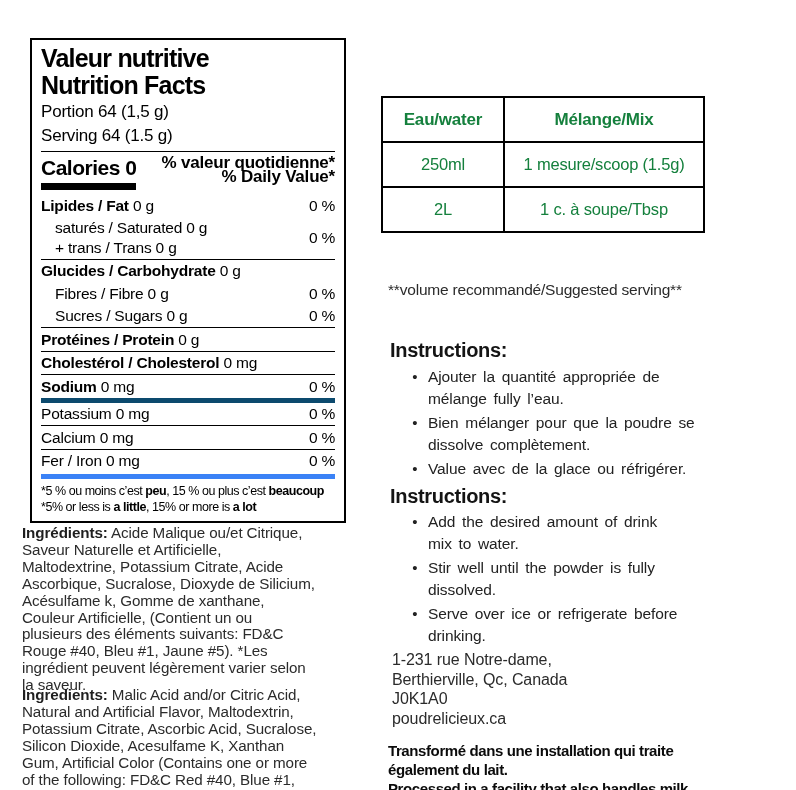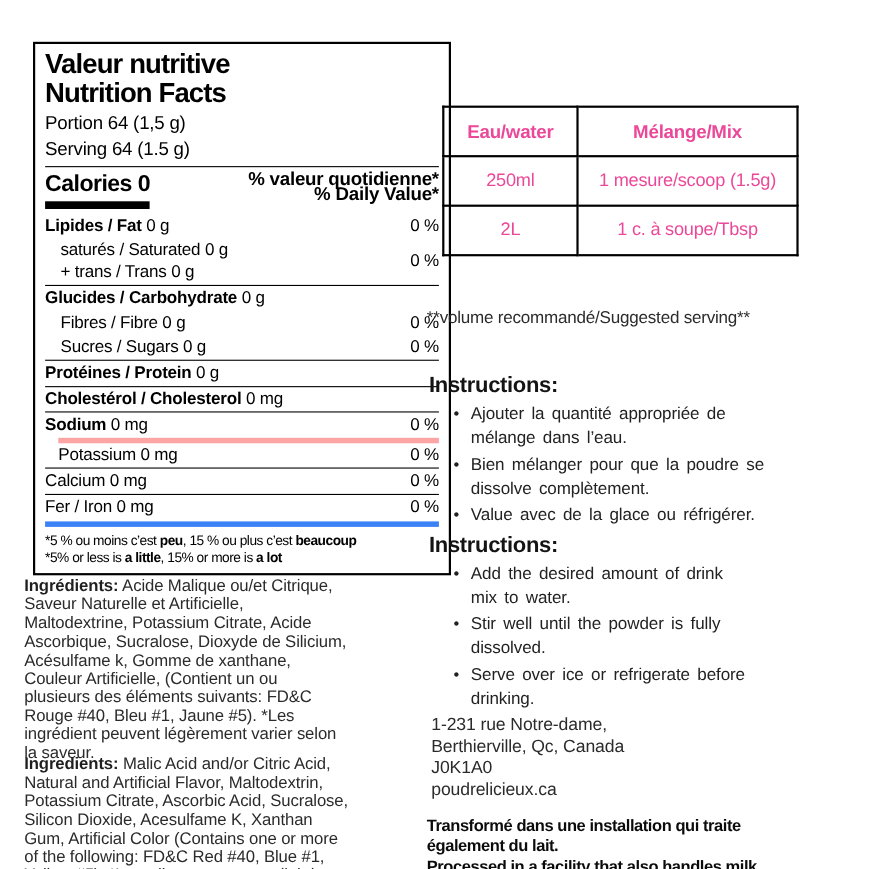--- a/index.html
+++ b/index.html
@@ -1,50 +1,50 @@
 <!DOCTYPE html>
 <html><head>
 <meta charset="utf-8">
 <style>
   html,body{margin:0;padding:0;}
   body{background:#fff;}
   #page{position:relative;width:796px;height:790px;overflow:hidden;background:#ffffff;
         font-family:"Liberation Sans", sans-serif;}
 
   
-  .nf-box{position:absolute;left:30px;top:38px;width:380px;box-sizing:border-box;
+  .nf-box{position:absolute;left:30px;top:38px;width:316px;box-sizing:border-box;
           border:2px solid #000;padding:5px 9px 6px 9px;color:#000;letter-spacing:-0.2px;}
   .nf-title{font-size:25px;line-height:27px;font-weight:bold;letter-spacing:-0.8px;}
   .nf-serving{font-size:17px;line-height:22px;margin-top:2px;}
   .rule-thin{border:none;border-top:1.5px solid #000;margin:4px 0 2px 0;}
   .nf-cal-row{display:flex;justify-content:space-between;align-items:flex-start;padding:2px 0 4px 0;}
   .nf-cal{font-size:21px;font-weight:bold;display:inline-block;border-bottom:7px solid #000;
           padding-bottom:3px;letter-spacing:-0.5px;}
   .nf-dv{text-align:right;font-size:17px;line-height:13.5px;font-weight:bold;letter-spacing:-0.2px;}
   .nf-row{display:flex;justify-content:space-between;align-items:center;
           font-size:15.5px;line-height:19.5px;padding:1.5px 0;gap:45px;}
   .nf-row .lbl b{font-weight:bold;}
   .nf-row.sub .lbl{padding-left:14px;}
   .nf-row .val{white-space:nowrap;padding-left:6px;}
   .r-thin{border-top:1.5px solid #000;}
-  .r-thick{border-top:5px solid #fca5a5;margin-left:12px;}
+  .r-thick{border-top:5px solid #0c4a6e;}
   .two-line .lbl div{line-height:19.5px;}
   .nf-foot{border-top:5px solid #3b82f6;margin-top:2px;padding-top:4px;
            font-size:12.5px;line-height:16px;letter-spacing:-0.45px;white-space:nowrap;}
 
   
   .ing{position:absolute;left:22px;width:352px;color:#2b2b2b;
        font-size:15.2px;line-height:16.9px;letter-spacing:-0.1px;}
   .ing .txt{white-space:pre-line;display:inline;}
   .ing b{color:#1f1f1f;}
   #ing-fr{top:525px;}
   #ing-en{top:687px;}
 
   
-  .mix-table{position:absolute;left:402px;top:96px;border-collapse:collapse;color:#ec4899;}
+  .mix-table{position:absolute;left:381px;top:96px;border-collapse:collapse;color:#15803d;}
   .mix-table th,.mix-table td{border:2px solid #000;text-align:center;vertical-align:middle;}
   .mix-table th{font-size:17px;font-weight:bold;height:41px;letter-spacing:-0.2px;}
   .mix-table td{font-size:16.5px;height:41px;letter-spacing:-0.2px;}
   .col-water{width:118px;}
   .col-mix{width:196px;}
 
   .serving-note{position:absolute;left:388px;top:281px;width:330px;font-size:15.5px;color:#2b2b2b;
                 letter-spacing:-0.2px;}
 
   
@@ -182,21 +182,21 @@
     </tbody>
   </table>
 
   <div class="serving-note">**volume recommandé/Suggested serving**</div>
 
   <div class="instr-h" id="instr-fr-h">Instructions:</div>
   <div class="bullets" id="instr-fr-list">
     <div class="bullet-item">
       <span class="dot">•</span>
       <span class="txt">Ajouter la quantité appropriée de
-mélange dans l’eau.</span>
+mélange fully l’eau.</span>
     </div>
     <div class="bullet-item">
       <span class="dot">•</span>
       <span class="txt">Bien mélanger pour que la poudre se
 dissolve complètement.</span>
     </div>
     <div class="bullet-item">
       <span class="dot">•</span>
       <span class="txt">Value avec de la glace ou réfrigérer.</span>
     </div>

